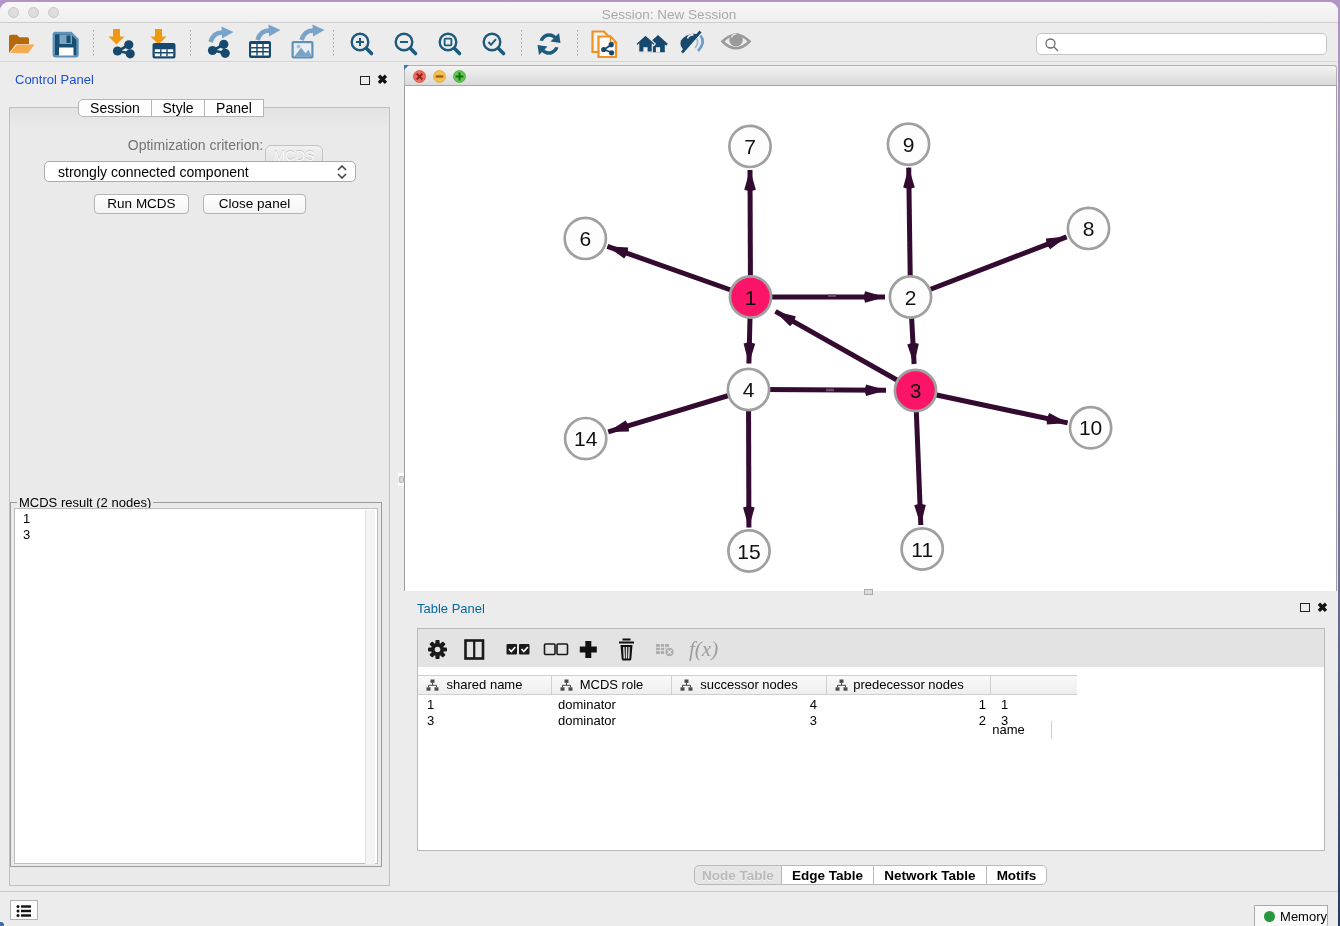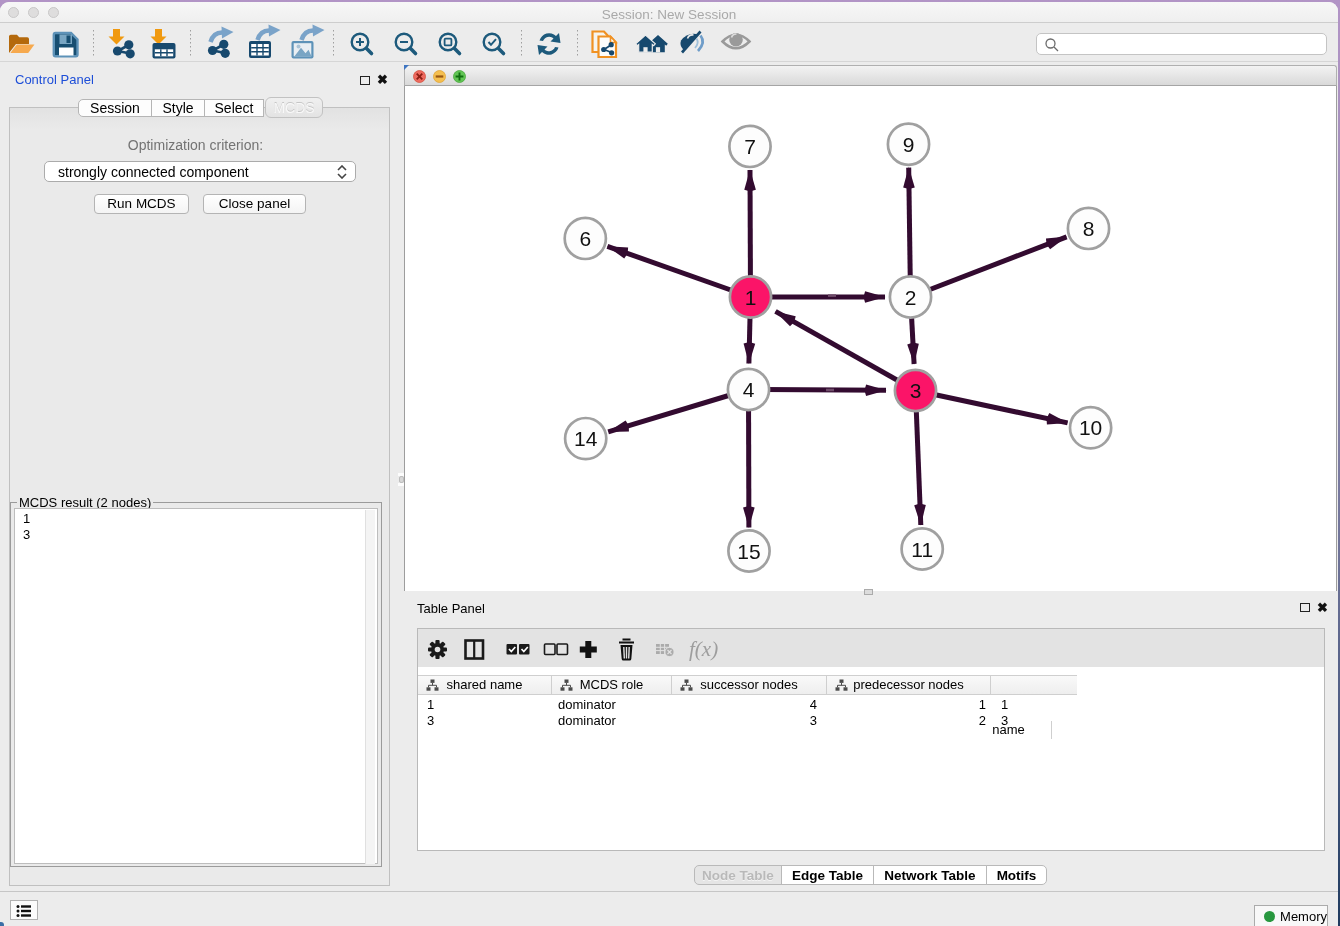--- a/index.html
+++ b/index.html
@@ -33,21 +33,21 @@
 #fs-legend{left:7px;top:0;background:#eaeaea;padding:0 2px;font-size:13px;}
 #fs-white{left:4px;top:13px;width:364px;height:356px;background:#fff;border:1px solid #bdbdbd;box-sizing:border-box;}
 #fs-white .num{position:absolute;left:8px;font-size:13px;}
 #fs-scroll{right:2px;top:1px;width:9px;height:354px;background:#f4f4f4;border-left:1px solid #e0e0e0;}
 
 #netwin{left:404px;top:3px;width:933px;height:526px;}
 #net-titlebar{left:0;top:0;width:100%;height:21px;background:linear-gradient(#f3f3f3,#d9d9d9);border:1px solid #b0b0b0;border-bottom:1px solid #a5a5a5;box-sizing:border-box;border-radius:3px 3px 0 0;}
 #net-title{width:100%;top:4px;text-align:center;font-size:13.5px;font-weight:normal;letter-spacing:0.7px;color:#1c1c1c;}
 #net-canvas{left:0;top:21px;width:933px;height:505px;background:#fff;border-left:1px solid #9d9d9d;border-right:1px solid #9d9d9d;box-sizing:border-box;}
 
-#tp-title{left:417px;top:539px;font-size:13px;color:#000000;}
+#tp-title{left:417px;top:539px;font-size:13px;color:#0369a1;}
 #tp-float{left:1300px;top:541px;width:8px;height:7px;border:1.5px solid #222;}
 #tp-close{left:1317px;top:538px;font-size:13px;font-weight:bold;color:#111;}
 #tp-box{left:417px;top:566px;width:908px;height:223px;background:#fff;border:1px solid #b9b9b9;box-sizing:border-box;}
 #tp-toolbar{left:0;top:0;width:100%;height:38px;background:#e3e3e3;}
 #tp-header{left:0;top:46px;width:659px;height:20px;background:linear-gradient(#f9f9f9,#eeeeee);border-top:1px solid #cfcfcf;border-bottom:1px solid #cfcfcf;box-sizing:border-box;}
 .hcell{position:absolute;top:0;height:18px;border-right:1px solid #cfcfcf;box-sizing:border-box;font-size:13px;text-align:center;line-height:18px;}
 .trow{position:absolute;left:0;width:659px;height:16px;font-size:13px;}
 .tcell{position:absolute;top:0;height:16px;line-height:16px;}
 
 .btab{position:absolute;top:0;height:20px;background:#fff;border:1px solid #b9b9b9;box-sizing:border-box;text-align:center;font-size:13.5px;line-height:19px;font-weight:bold;color:#000;}
@@ -221,22 +221,22 @@
   </div>
   <div id="main" class="abs">
 
     <div id="cp-title" class="abs">Control Panel</div>
     <div id="cp-float" class="abs"></div>
     <div id="cp-close" class="abs">✖</div>
     <div id="cp-box" class="abs"></div>
     <div class="tabrow abs" style="left:0;width:391px;">
       <div class="tab" style="left:78px;width:74px;border-radius:5px 0 0 5px;">Session</div>
       <div class="tab" style="left:151px;width:54px;">Style</div>
-      <div class="tab" style="left:204px;width:60px;">Select</div>
-      <div class="tab sel" style="left:265px;width:58px;">MCDS</div>
+      <div class="tab" style="left:204px;width:60px;">Panel</div>
+      <div class="tab sel" style="left:265px;width:58px;margin-top:48px;">MCDS</div>
     </div>
     <div id="opt-label" class="abs" style="width:391px;">Optimization criterion:</div>
     <div id="cp-select" class="abs">
         <span>strongly connected component</span>
       <svg width="10" height="14" style="position:absolute;right:8px;top:3px;" viewBox="0 0 10 14">
           <path d="M1 5 L5 1 L9 5" fill="none" stroke="#444" stroke-width="1.6"></path>
           <path d="M1 9 L5 13 L9 9" fill="none" stroke="#444" stroke-width="1.6"></path>
         </svg>
     </div>
     <div class="btn" style="left:94px;top:132px;width:95px;">Run MCDS</div>

